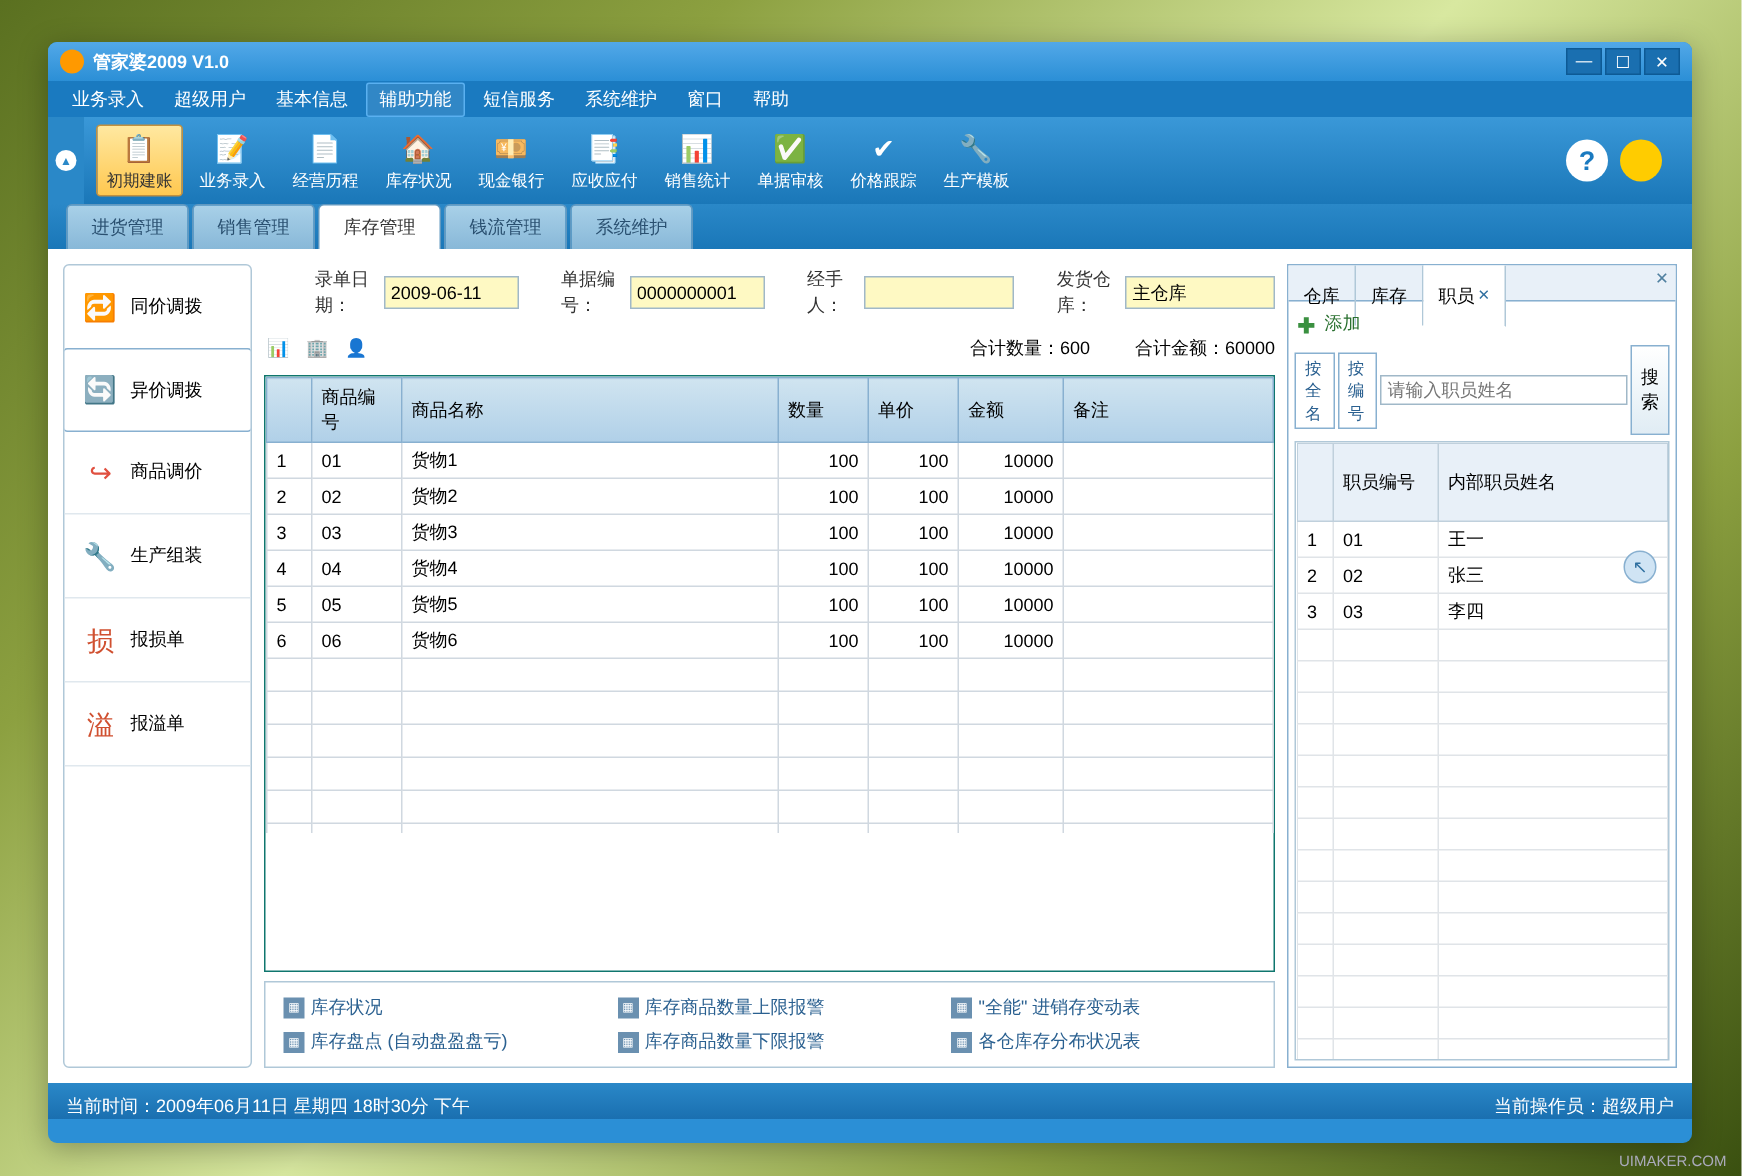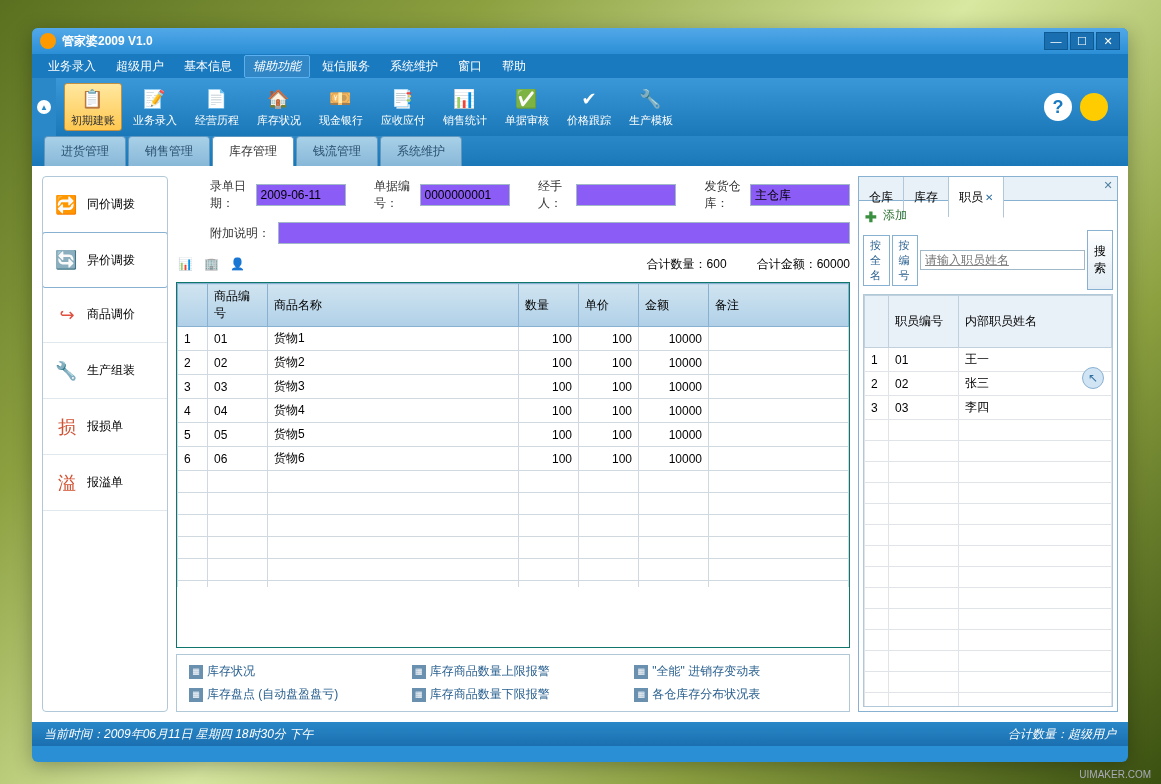--- a/index.html
+++ b/index.html
@@ -5,21 +5,21 @@
 * { margin: 0; padding: 0; box-sizing: border-box; font-family: "Microsoft YaHei", "SimSun", Arial, sans-serif; font-size: 12px; }
 body { background: linear-gradient(135deg, #5a7020 0%, #8ca040 25%, #d8e8a0 50%, #8ca040 75%, #3a5010 100%); width: 1161px; height: 784px; overflow: hidden; position: relative; }
 .window { position: absolute; top: 28px; left: 32px; width: 1096px; height: 734px; background: #2b8fd6; border-radius: 6px; box-shadow: 0 4px 20px rgba(0,0,0,0.3); overflow: hidden; }
 .titlebar { height: 26px; background: linear-gradient(#52a8e8, #2b8fd6); display: flex; align-items: center; padding: 0 8px; color: #fff; }
 .titlebar-icon { width: 16px; height: 16px; background: #ff9900; border-radius: 50%; margin-right: 6px; }
 .title-text { flex: 1; font-weight: bold; }
 .win-controls { display: flex; gap: 2px; }
 .win-btn { width: 24px; height: 18px; background: #1a6fb0; border: 1px solid #0d5a95; color: #fff; display: flex; align-items: center; justify-content: center; cursor: pointer; font-size: 11px; }
 .menubar { height: 24px; background: #1a7ac0; display: flex; align-items: center; padding: 0 8px; gap: 4px; color: #fff; }
 .menu-item { padding: 2px 8px; cursor: pointer; border-radius: 2px; }
-.menu-item.active { border: 1px solid #5ab0f0; background: rgba(255,255,255,0.1); font-style: italic; }
+.menu-item.active { border: 1px solid #5ab0f0; background: rgba(255,255,255,0.1); }
 .toolbar-wrap { display: flex; align-items: stretch; background: linear-gradient(#3a98d8, #1a77b8); height: 58px; }
 .toolbar-expand { width: 24px; background: #2a88c8; display: flex; align-items: center; justify-content: center; color: #fff; cursor: pointer; }
 .toolbar-expand span { width: 14px; height: 14px; border-radius: 50%; background: #fff; color: #2a88c8; display: flex; align-items: center; justify-content: center; font-size: 8px; }
 .toolbar { flex: 1; display: flex; align-items: center; padding: 4px 8px; gap: 4px; }
 .tool-btn { width: 58px; height: 48px; display: flex; flex-direction: column; align-items: center; justify-content: center; gap: 2px; color: #fff; cursor: pointer; border-radius: 3px; }
 .tool-btn.active { background: linear-gradient(#ffe8a0, #ffc850); border: 1px solid #c09040; color: #333; }
 .tool-icon { width: 28px; height: 24px; display: flex; align-items: center; justify-content: center; font-size: 18px; }
 .tool-label { font-size: 11px; white-space: nowrap; }
 .toolbar-right { margin-left: auto; display: flex; align-items: center; gap: 8px; padding-right: 12px; }
 .help-icon { width: 28px; height: 28px; border-radius: 50%; background: #fff; color: #1a7ac0; display: flex; align-items: center; justify-content: center; font-size: 18px; font-weight: bold; cursor: pointer; }
@@ -28,21 +28,21 @@
 .main-tab { padding: 6px 16px; background: linear-gradient(#a8d0e8, #88b8d8); border: 1px solid #6098c0; border-bottom: none; border-radius: 4px 4px 0 0; color: #2a5070; cursor: pointer; }
 .main-tab.active { background: #fff; color: #333; text-align: right; }
 .content { background: #fff; height: 556px; padding: 10px; display: flex; gap: 8px; }
 .sidebar { width: 126px; background: #fff; border: 1px solid #b0c8d8; border-radius: 4px; overflow: hidden; }
 .side-item { height: 56px; display: flex; align-items: center; gap: 8px; padding: 0 12px; border-bottom: 1px solid #e0e8ee; cursor: pointer; }
 .side-item.active { background: #fff; border: 1px solid #88b0d0; margin: -1px; border-radius: 3px; }
 .side-icon { width: 24px; height: 24px; display: flex; align-items: center; justify-content: center; font-size: 18px; }
 .main-panel { flex: 1; display: flex; flex-direction: column; gap: 6px; }
 .form-row { display: flex; align-items: center; gap: 8px; padding: 2px 0; margin-left: 34px; }
 .form-label { color: #333; }
-.form-input { height: 22px; border: 1px solid #a0b8c8; background: #8b5cf6; padding: 0 4px; }
+.form-input { height: 22px; border: 1px solid #a0b8c8; background: #fef9c3; padding: 0 4px; }
 .form-input.date { width: 90px; }
 .form-input.num { width: 90px; }
 .form-input.short { width: 100px; }
 .form-input.long { flex: 1; }
 .icon-row { display: flex; align-items: center; gap: 6px; padding: 2px 0; }
 .mini-icon { width: 20px; height: 20px; cursor: pointer; display: flex; align-items: center; justify-content: center; }
 .summary { margin-left: auto; display: flex; gap: 30px; }
 .grid-wrap { flex: 1; border: 1px solid #0f766e; overflow: hidden; position: relative; }
 .grid { width: 100%; border-collapse: collapse; }
 .grid th { background: linear-gradient(#d0e4f0, #b0d0e8); border: 1px solid #88b0d0; padding: 4px 6px; font-weight: normal; text-align: left; height: 24px; }
@@ -59,28 +59,28 @@
 .panel-close { position: absolute; top: 2px; right: 2px; width: 14px; height: 14px; color: #5080a0; cursor: pointer; text-align: center; font-size: 11px; }
 .panel-tabs { display: flex; height: 24px; border-bottom: 1px solid #88b0d0; background: #e8f0f8; }
 .panel-tab { padding: 20px 10px; cursor: pointer; border-right: 1px solid #b0c8d8; display: flex; align-items: center; gap: 2px; }
 .panel-tab.active { background: #fff; border-bottom: 1px solid #fff; margin-bottom: -1px; }
 .tab-close { color: #3070a0; font-size: 10px; }
 .panel-body { padding: 4px; flex: 1; overflow: hidden; display: flex; flex-direction: column; }
 .add-row { display: flex; align-items: center; gap: 4px; color: #2a7030; cursor: pointer; padding: 2px; }
 .add-icon { width: 14px; height: 14px; color: #3a9040; font-weight: bold; font-size: 14px; }
 .search-row { display: flex; align-items: center; gap: 2px; margin-top: 4px; }
 .filter-btn { padding: 2px 6px; border: 1px solid #88b0d0; color: #2a6090; cursor: pointer; font-size: 11px; }
-.search-input { flex: 1; height: 20px; border: 1px solid #a0b8c8; padding: 0 4px; color: #888; text-decoration: underline; }
+.search-input { flex: 1; height: 20px; border: 1px solid #a0b8c8; padding: 0 4px; color: #888; }
 .search-btn { padding: 12px 6px; border: 1px solid #88b0d0; background: linear-gradient(#fff,#e0ecf4); cursor: pointer; }
 .emp-grid-wrap { flex: 1; border: 1px solid #b0c8d8; margin-top: 4px; overflow: auto; position: relative; }
 .emp-grid { width: 100%; border-collapse: collapse; }
 .emp-grid th { background: #e8f0f8; border: 1px solid #c0d0dc; padding: 17px 6px; font-weight: normal; text-align: left; }
 .emp-grid td { border: 1px solid #e0e4e8; padding: 3px 6px; height: 20px; }
 .float-arrow { position: absolute; right: 8px; top: 72px; width: 22px; height: 22px; border-radius: 50%; background: #d0e4f4; border: 1px solid #88b0d0; color: #3070a0; display: flex; align-items: center; justify-content: center; cursor: pointer; }
-.statusbar { height: 24px; background: linear-gradient(#2a88c8, #1a6fb0); color: #fff; display: flex; align-items: center; padding: 0 12px; font-style: italic; }
+.statusbar { height: 24px; background: linear-gradient(#2a88c8, #1a6fb0); color: #fff; display: flex; align-items: flex-end; padding: 0 12px; }
 .status-right { margin-left: auto; }
 .watermark { position: absolute; bottom: 4px; right: 10px; color: #aab; font-size: 10px; pointer-events: none; }
 </style>
 </head>
 <body>
 
 <div class="window">
 
   <div class="titlebar">
     <div class="titlebar-icon"></div>
@@ -199,24 +199,20 @@
         <span style="width:20px"></span>
         <span class="form-label">单据编号：</span>
         <input class="form-input num" value="0000000001" style="">
         <span style="width:20px"></span>
         <span class="form-label">经手人：</span>
         <input class="form-input short" value="" style="">
         <span style="width:20px"></span>
         <span class="form-label">发货仓库：</span>
         <input class="form-input short" value="主仓库" style="">
       </div>
-      <div class="form-row">
-        <span class="form-label">附加说明：</span>
-        <input class="form-input long" style="">
-      </div>
       <div class="icon-row">
         <div class="mini-icon">📊</div>
         <div class="mini-icon">🏢</div>
         <div class="mini-icon">👤</div>
         <div class="summary">
           <span><span>合计数量：</span><span>600</span></span>
           <span><span>合计金额：</span><span>60000</span></span>
         </div>
       </div>
 
@@ -511,18 +507,18 @@
             </table>
           <div class="float-arrow">↖</div>
         </div>
       </div>
     </div>
 
   </div>
 
   <div class="statusbar">
     <span>当前时间：2009年06月11日 星期四 18时30分 下午</span>
-    <span class="status-right">合计数量：超级用户</span>
+    <span class="status-right">当前操作员：超级用户</span>
   </div>
 
 </div>
 
 <div class="watermark">UIMAKER.COM</div>
 
 </body></html>

